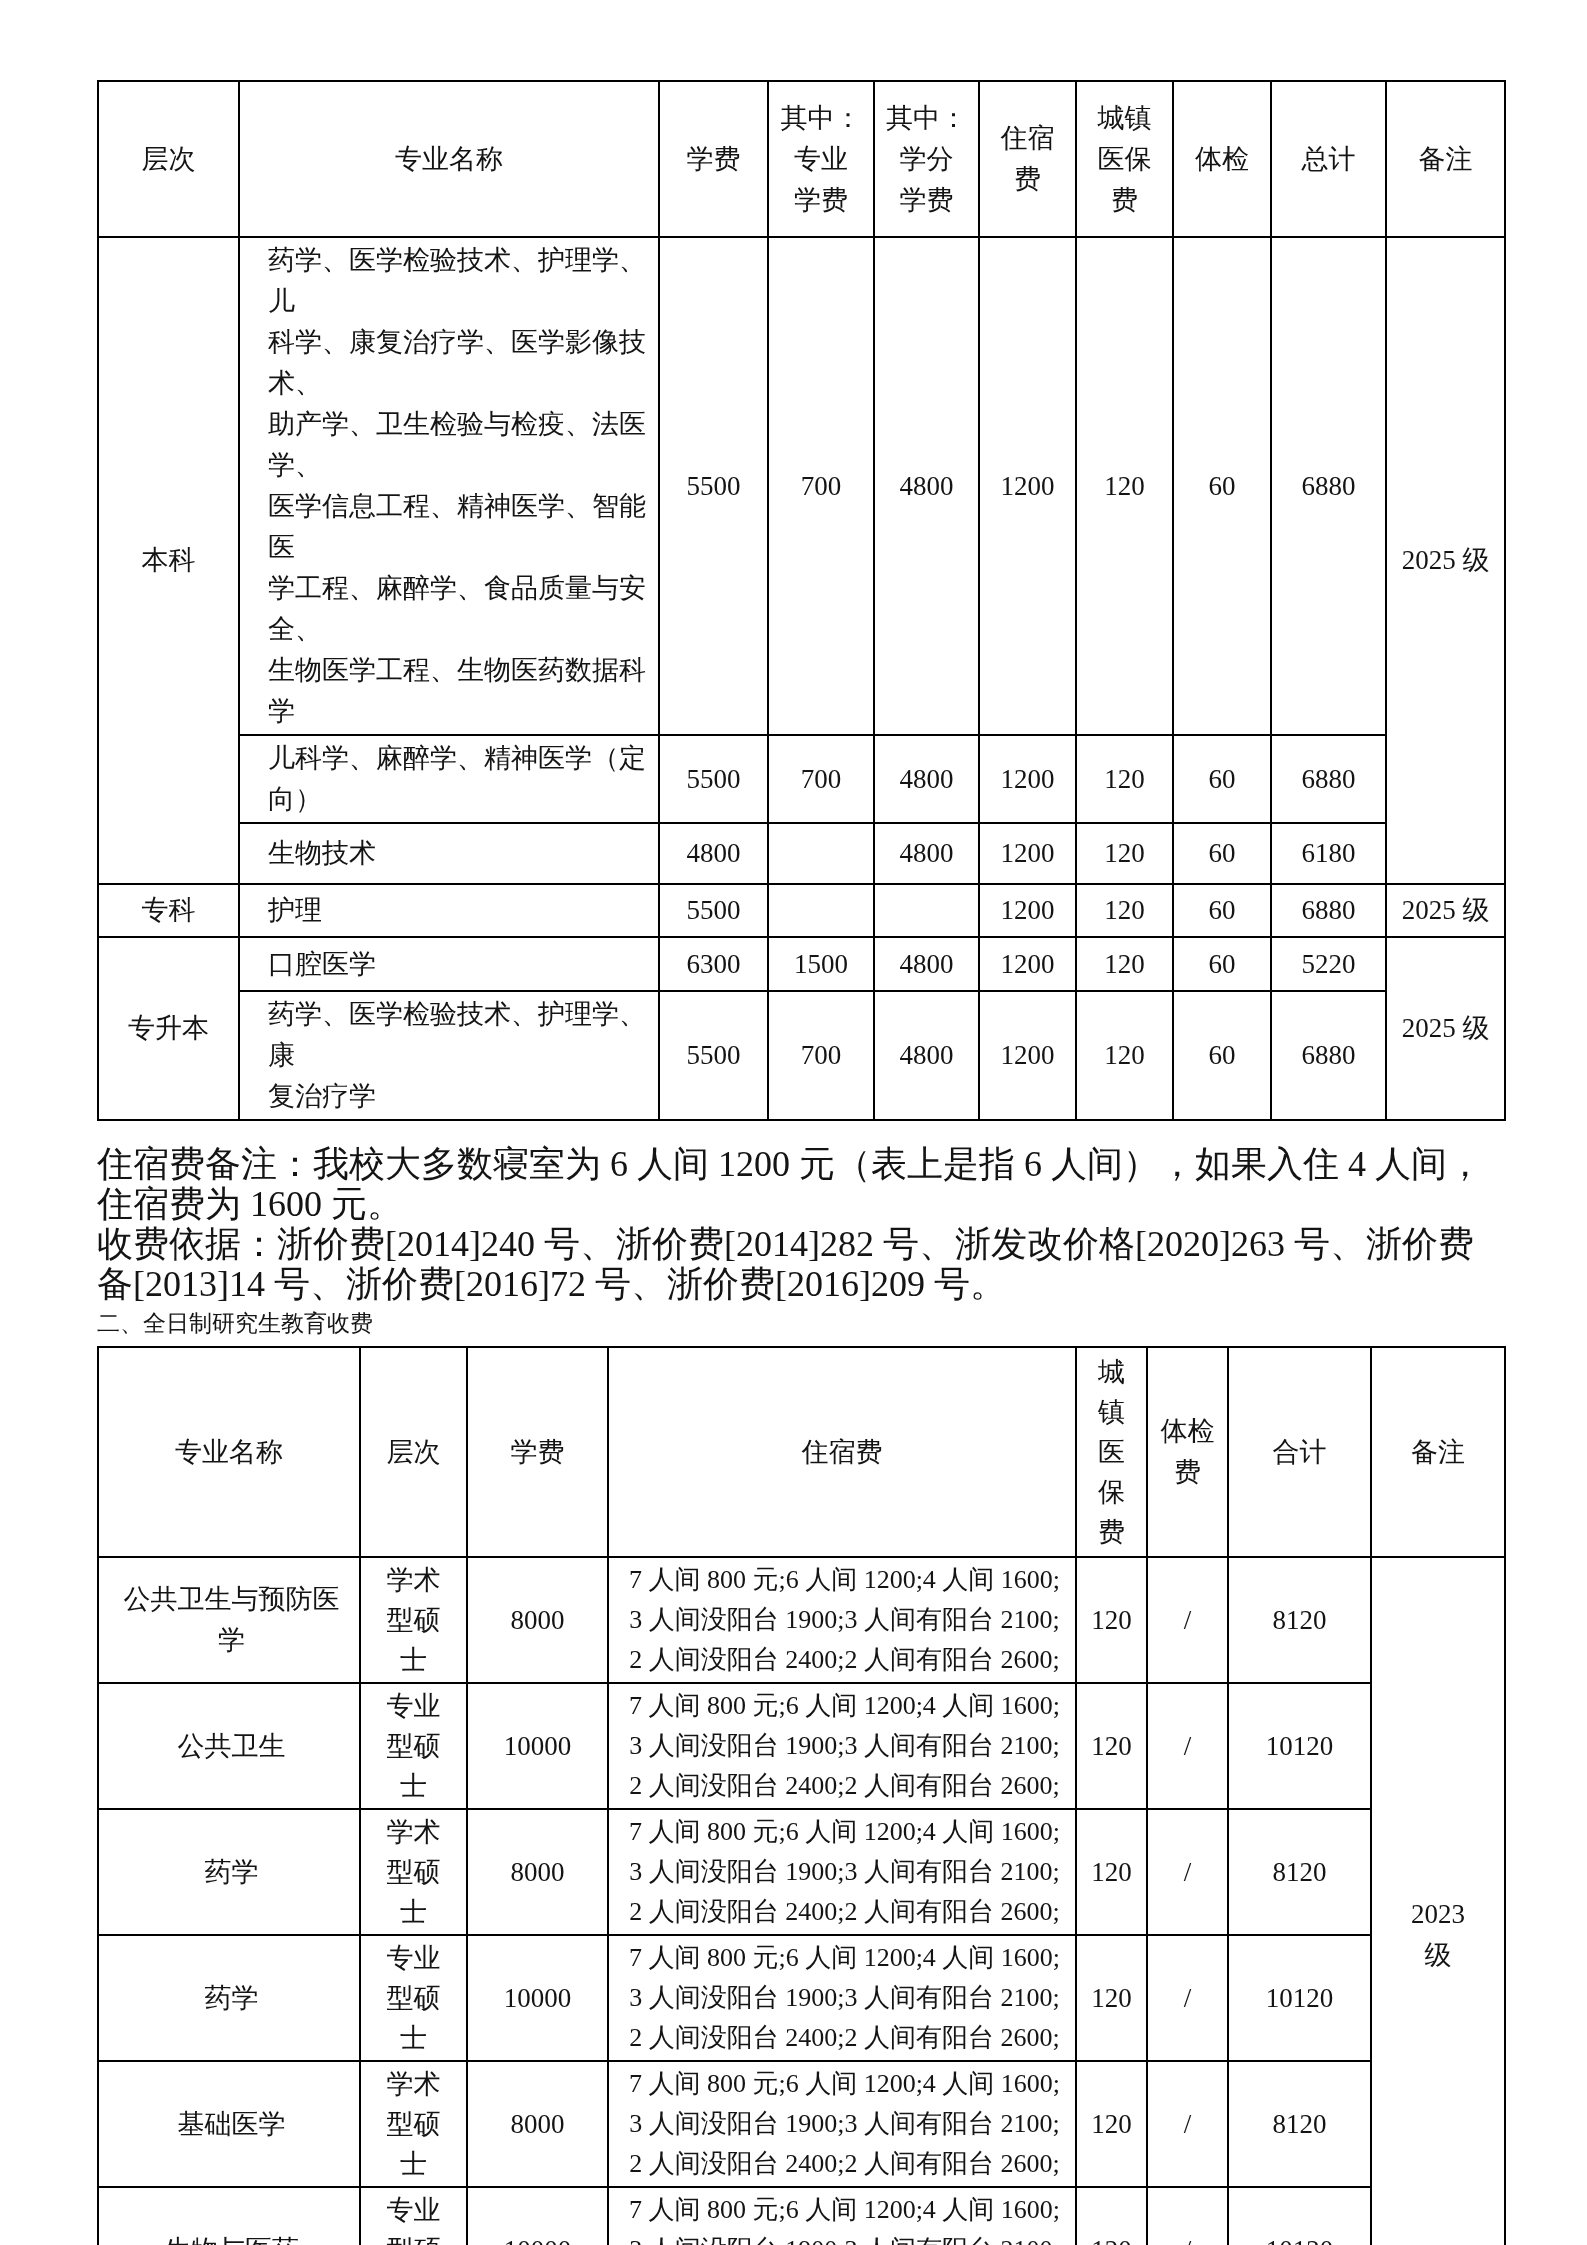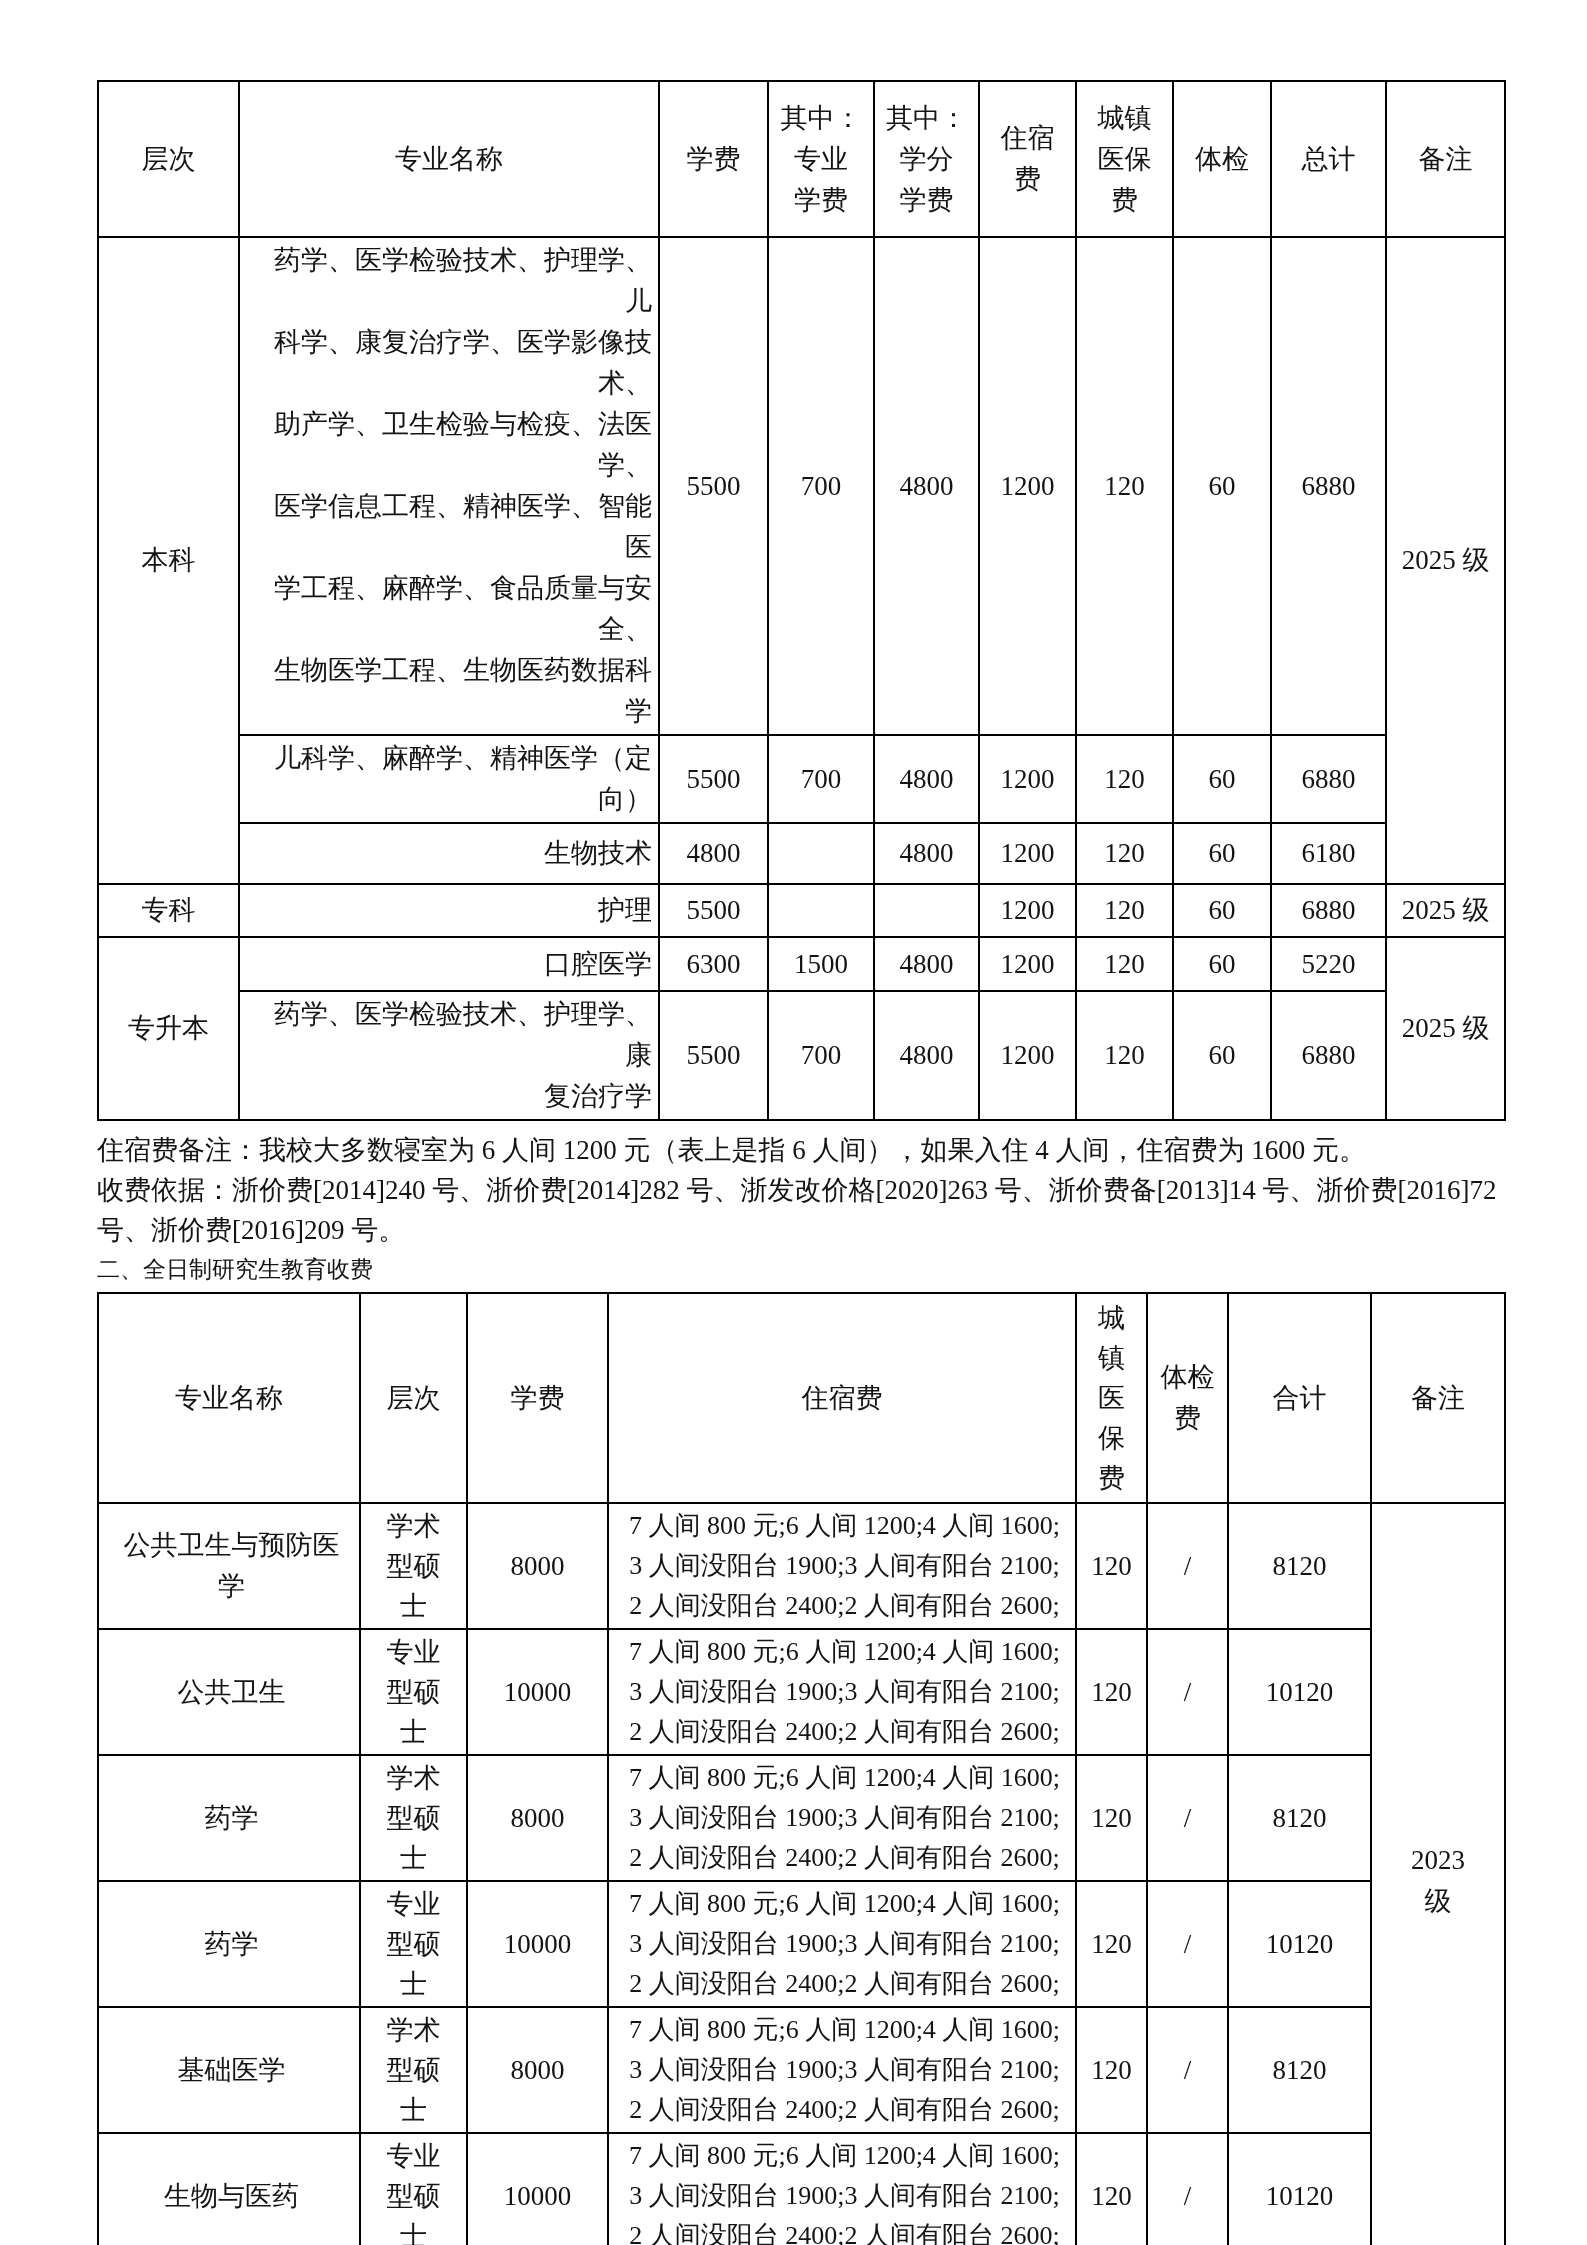--- a/index.html
+++ b/index.html
@@ -17,30 +17,30 @@
     font-weight:normal;
     font-size:27px;
     line-height:41px;
     vertical-align:middle;
     text-align:center;
     padding:2px 6px;
     white-space:pre-line;
     overflow:hidden;
   }
   
-  .t1 .major-cell{text-align:right;padding-left:11px;padding-right:6px;}
+  .t1 .major-cell{text-align:left;padding-left:28px;padding-right:6px;}
   .t1 tr.hrow{height:156px;}
   .t1 tr.r0{height:278px;}
   .t1 tr.r1{height:51px;}
   .t1 tr.r2{height:61px;}
   .t1 tr.r3{height:53px;}
   .t1 tr.r4{height:54px;}
   .t1 tr.r5{height:88px;}
   
-  .notes{margin-top:9px;font-size:27px;line-height:40px;}
+  .notes{margin-top:23px;font-size:36px;line-height:40px;}
   .notes p{margin:0;}
   .sec-title{font-size:23px;line-height:40px;margin:0 0 2px 0;}
   
   .t2 tr.hrow{height:210px;}
   .t2 tr.drow{height:122px;}
   .t2 .major-cell{text-align:center;padding-left:11px;}
   .t2 .dorm-cell{text-align:center;padding-left:9px;padding-right:4px;font-size:26px;line-height:40px;}
   .t2 .lvl-cell{line-height:40px;}
   .t2 .ins-head{line-height:40px;}
 </style>

